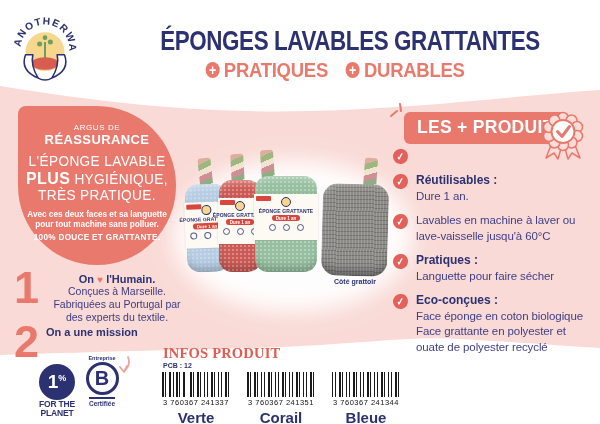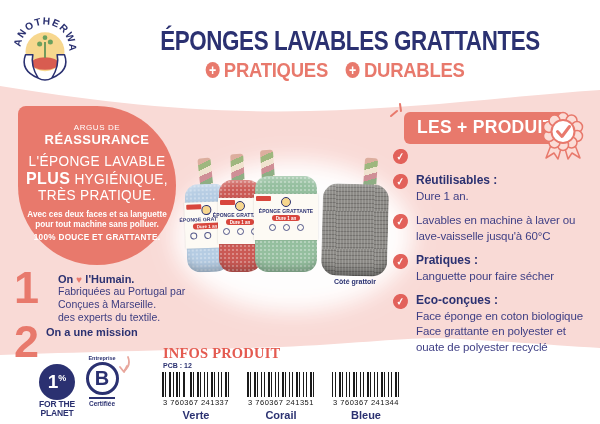--- a/index.html
+++ b/index.html
@@ -70,21 +70,21 @@
                          repeating-linear-gradient(0deg,rgba(0,0,0,.18) 0 1px,transparent 1px 4px);
         box-shadow:inset 0 -10px 10px -5px rgba(0,0,0,.35),inset 2px 4px 8px -4px rgba(255,255,255,.35);}
   .caption{font-size:7px;font-weight:700;color:#2b3171;text-align:center;}
 
   
   .infos-title{font-size:14.5px;font-weight:800;color:#e45b51;letter-spacing:.2px;}
   .pcb{font-size:7px;font-weight:700;color:#2b3171;}
   .barcode{position:absolute;width:76px;text-align:center;}
   .bars{height:25px;margin:0 4px;background:repeating-linear-gradient(90deg,#1b1b1b 0 1.5px,#fff 1.5px 3px,#1b1b1b 3px 4px,#fff 4px 7px,#1b1b1b 7px 9px,#fff 9px 10.5px,#1b1b1b 10.5px 11.5px,#fff 11.5px 14px);}
   .code{font-size:7.5px;color:#111;letter-spacing:.5px;margin-top:.5px;font-family:Liberation Sans, sans-serif;}
-  .bc-label{font-size:11px;font-weight:800;color:#2b3171;margin-top:2px;}
+  .bc-label{font-size:15px;font-weight:800;color:#2b3171;margin-top:2px;}
 
   
   .plus-box{left:404px;top:112px;background:#e8796c;color:#fff;border-radius:6px;padding:5px 13px 6px;
             font-size:17.5px;font-weight:800;letter-spacing:.3px;white-space:nowrap;}
   .plus-list{left:393px;top:148px;width:206px;}
   .plus-item{display:flex;gap:8px;margin-bottom:9px;}
   .check{flex:0 0 auto;width:15px;height:15px;margin-top:1px;border-radius:50% 46% 50% 48%;background:#e2615a;
          color:#fff;display:flex;align-items:center;justify-content:center;font-size:10px;font-weight:800;
          transform:rotate(-8deg);}
   .pi-title{font-size:12px;font-weight:800;color:#2b3171;line-height:1.3;}
@@ -145,29 +145,29 @@
       <div class="hl">TRÈS PRATIQUE.</div>
     </div>
     <div class="tbody">
       <div>Avec ces deux faces et sa languette</div>
       <div>pour tout machine sans polluer.</div>
     </div>
     <div class="tbold">100% DOUCE ET GRATTANTE.</div>
   </div>
 
   <div class="abs big-num" style="left:14px;top:268px;">1</div>
-  <div class="abs" style="left:58px;top:273px;width:138px;">
+  <div class="abs" style="left:48px;top:273px;width:138px;text-align:center;">
     <div class="val-title">
       <span>On</span>
       <span class="heart">♥</span>
       <span>l'Humain.</span>
     </div>
     <div class="val-lines">
+      <div>Conçues à Marseille.</div>
       <div>Fabriquées au Portugal par</div>
-      <div>Conçues à Marseille.</div>
       <div>des experts du textile.</div>
     </div>
   </div>
 
   <div class="abs big-num" style="left:14px;top:322px;">2</div>
   <div class="abs v2" style="left:46px;top:326px;width:138px;">
     <div class="val-title">On a une mission</div>
   </div>
 
   <div class="abs" style="left:37px;top:364px;width:40px;">

